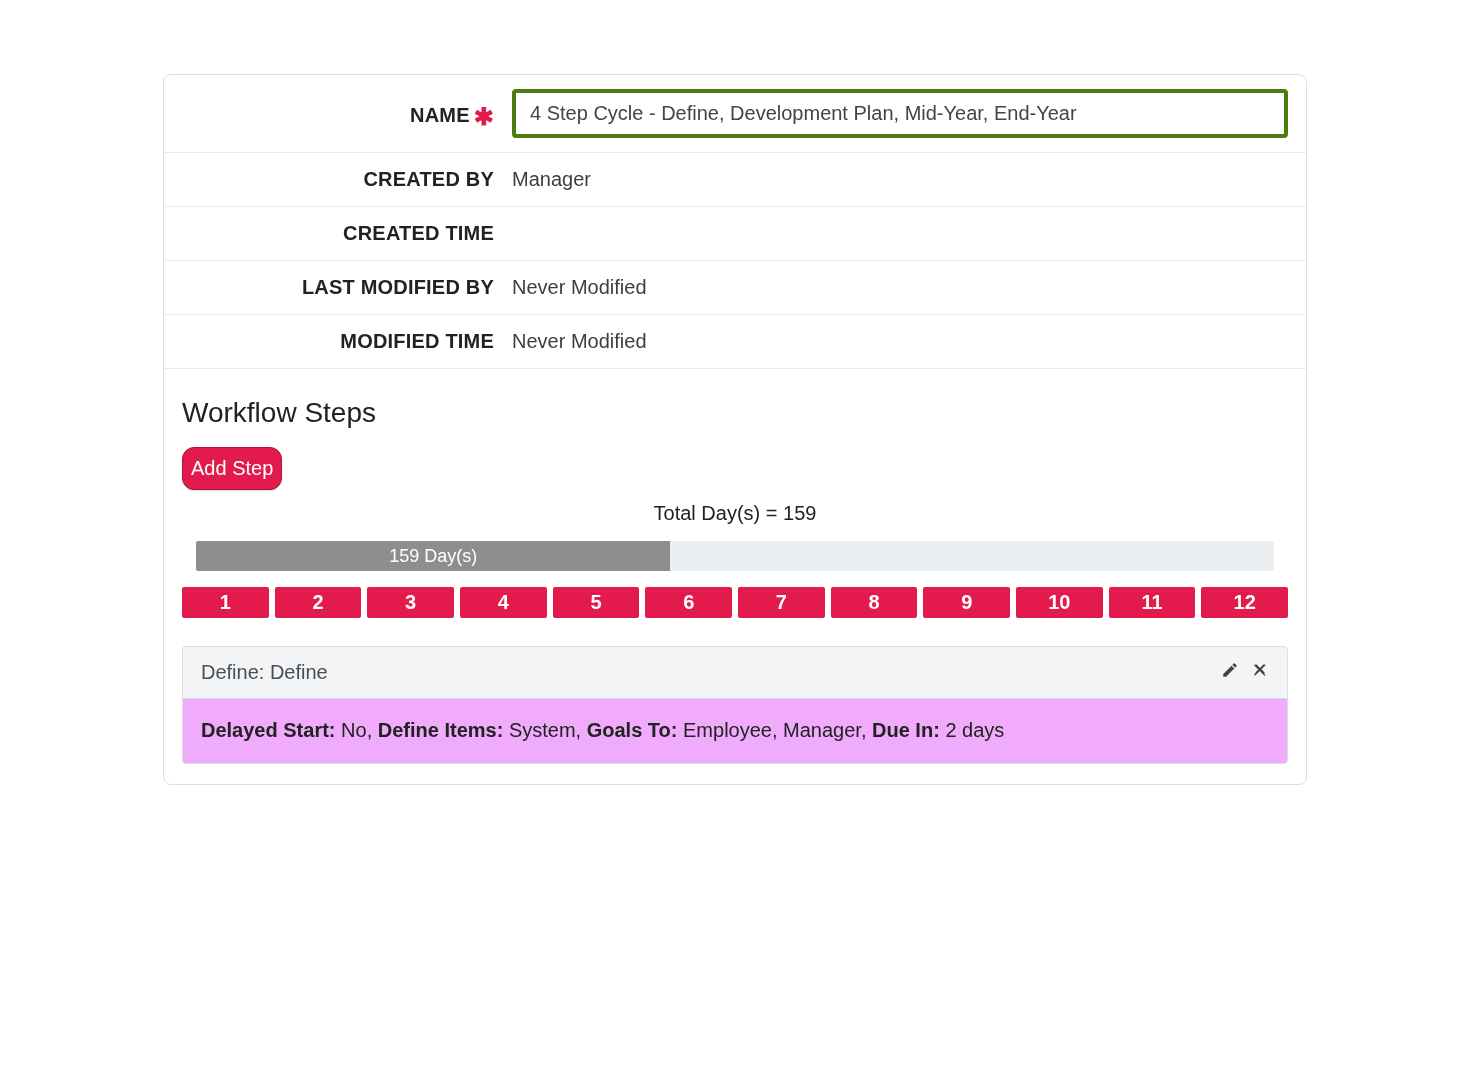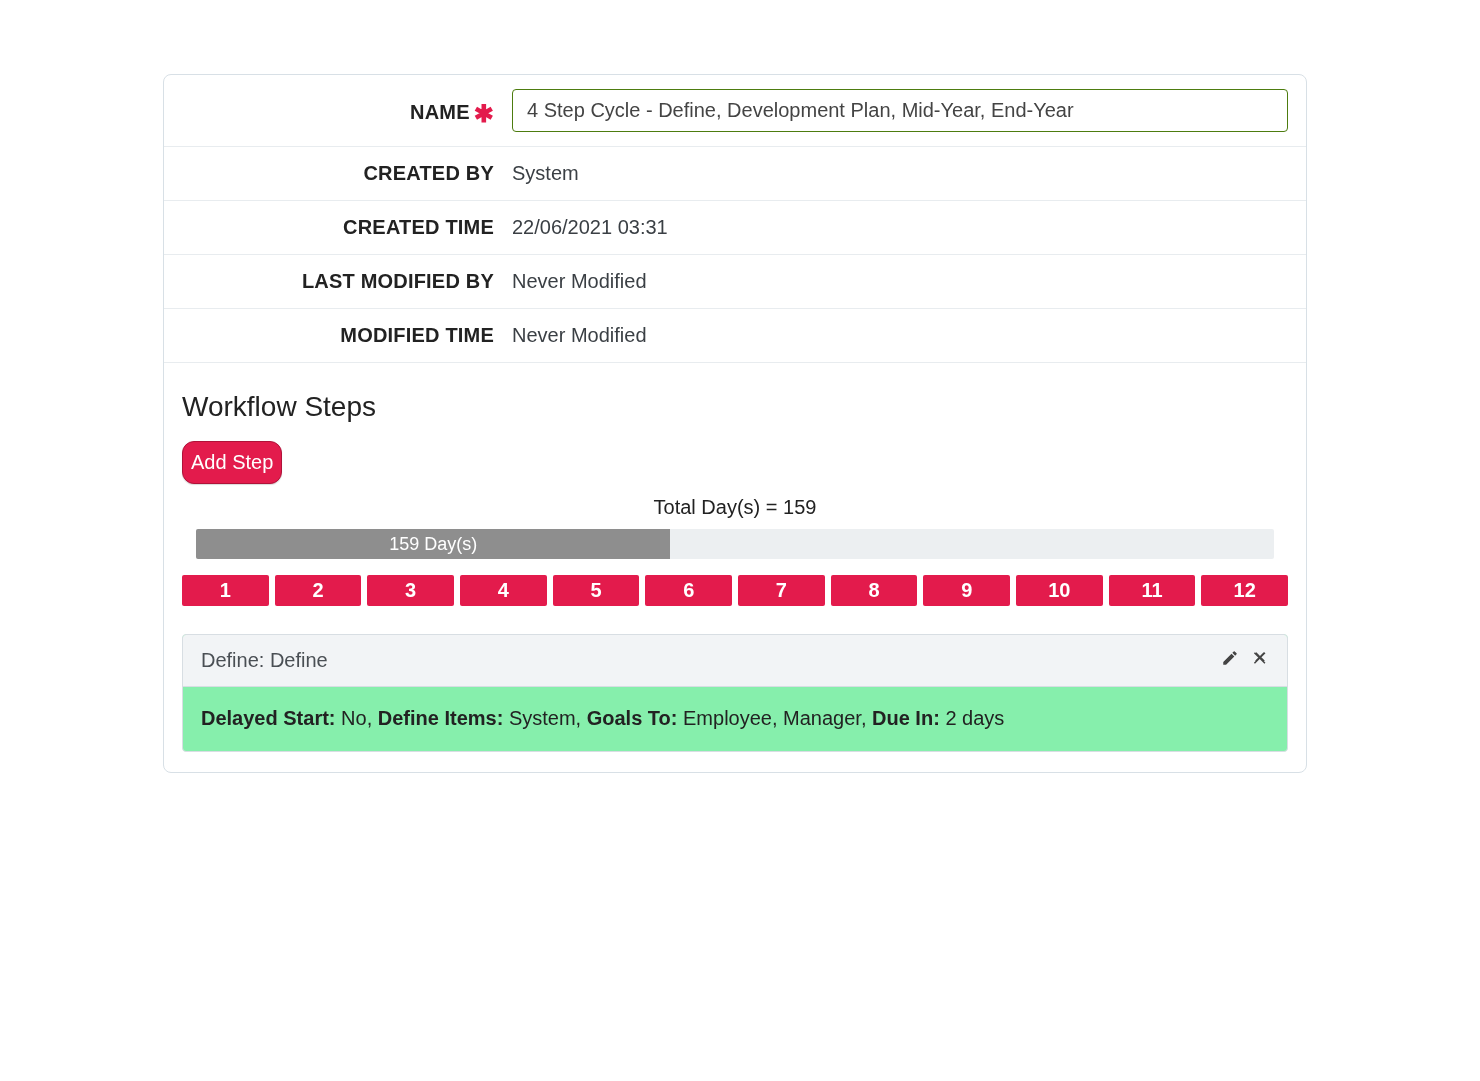--- a/index.html
+++ b/index.html
@@ -47,21 +47,21 @@
   .field-value {
     flex: 1;
     font-size: 20px;
     color: #3a3f44;
   }
   .name-input {
     flex: 1;
     font-size: 20px;
     color: #444;
     padding: 9px 14px;
-    border: 1px solid #4d7c0f;
+    border: 4px solid #4d7c0f;
     border-radius: 4px;
     background: #fff;
     outline: none;
   }
   .section {
     padding: 28px 18px 0 18px;
   }
   .section-title {
     font-size: 28px;
     font-weight: 400;
@@ -76,21 +76,21 @@
     border: 1px solid #b01239;
     border-radius: 12px;
     padding: 9px 8px;
     cursor: pointer;
     box-shadow: 0 1px 1px rgba(0,0,0,0.15);
   }
   .total-row {
     text-align: center;
     font-size: 20px;
     color: #222;
-    padding: 12px 0 10px 0;
+    padding: 12px 0 16px 0;
   }
   .progress-track {
     background: #eceff1;
     height: 30px;
     border-radius: 2px;
     margin: 0 32px;
     position: relative;
     overflow: hidden;
   }
   .progress-fill {
@@ -116,21 +116,21 @@
     font-size: 20px;
     text-align: center;
     padding: 4px 0;
     border-radius: 2px;
   }
   .step-card {
     margin: 28px 18px 0 18px;
     border: 1px solid #d8dee3;
     border-radius: 4px;
     overflow: hidden;
-    background: #86efac;
+    background: #f0abfc;
   }
   .step-header {
     background: #f2f4f6;
     padding: 14px 18px;
     display: flex;
     align-items: center;
     font-size: 20px;
     color: #4a4f54;
     border-bottom: 1px solid #d8dee3;
   }
@@ -158,26 +158,25 @@
 
   <div class="field-row first">
     <div class="field-label">
       <span>NAME</span><span class="req-star">✱</span>
     </div>
     <input class="name-input" type="text" value="4 Step Cycle - Define, Development Plan, Mid-Year, End-Year" style="">
   </div>
 
   <div class="field-row">
     <div class="field-label">CREATED BY</div>
-    <div class="field-value">System</div>
+    <div class="field-value">Manager</div>
   </div>
 
   <div class="field-row">
     <div class="field-label">CREATED TIME</div>
-    <div class="field-value">22/06/2021 03:31</div>
   </div>
 
   <div class="field-row">
     <div class="field-label">LAST MODIFIED BY</div>
     <div class="field-value">Never Modified</div>
   </div>
 
   <div class="field-row">
     <div class="field-label">MODIFIED TIME</div>
     <div class="field-value">Never Modified</div>

